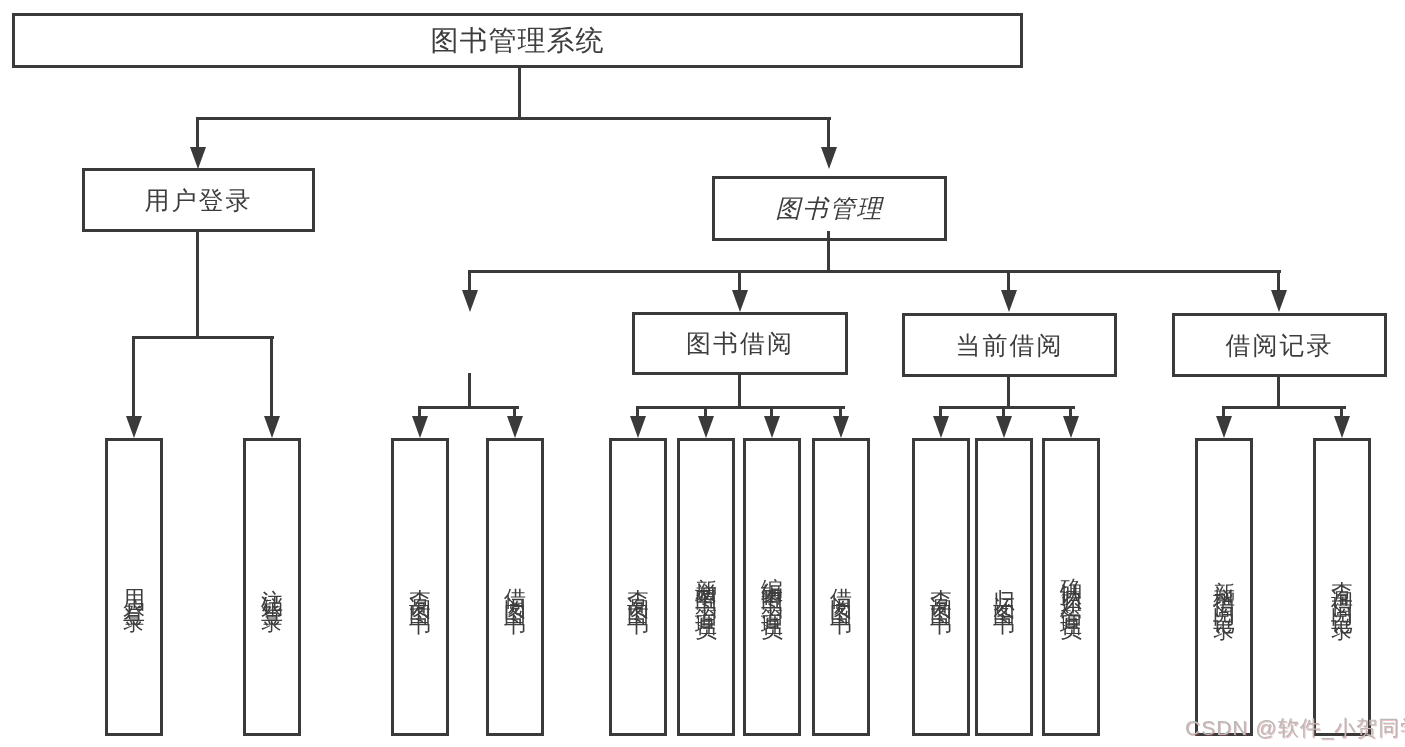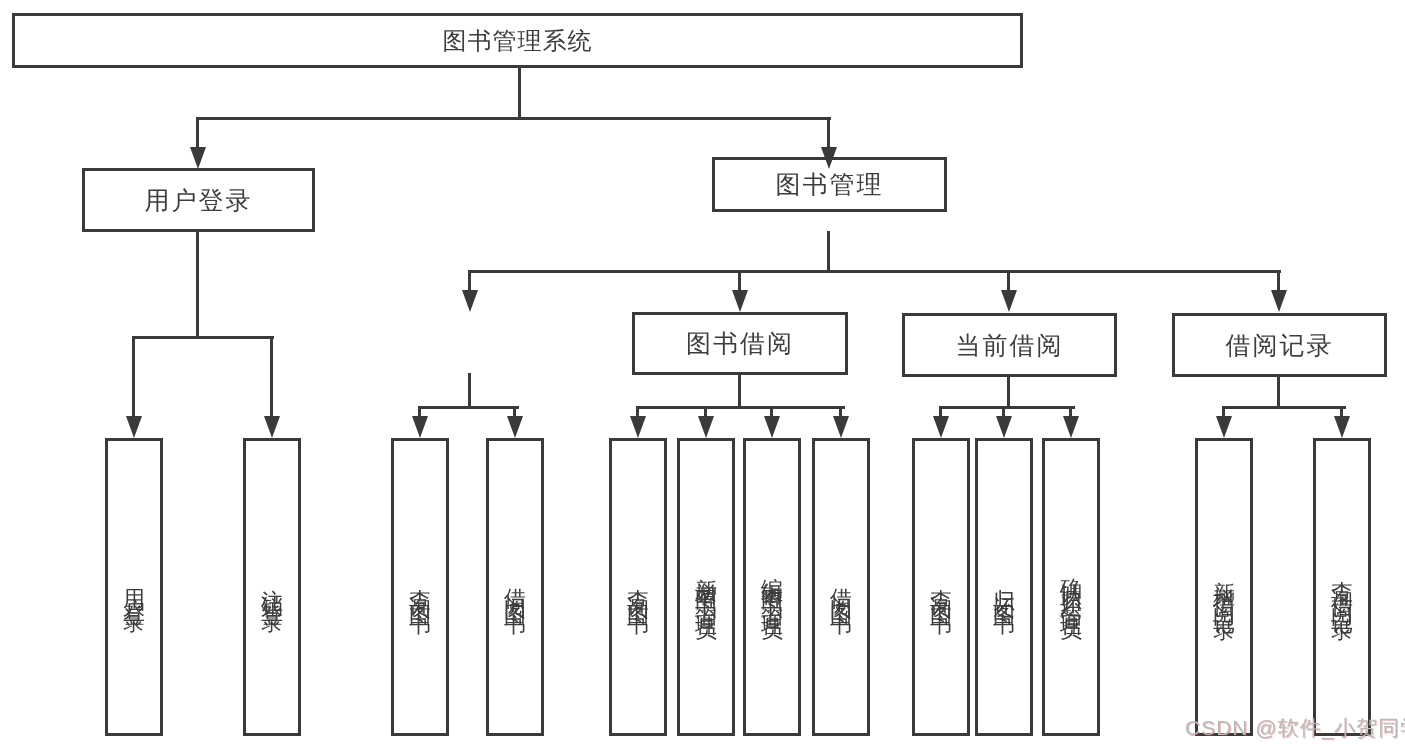--- a/index.html
+++ b/index.html
@@ -12,21 +12,21 @@
   }
   .box{
     position:absolute;
     border:3px solid #3a3a3a;
     background:#ffffff;
     box-sizing:border-box;
     display:flex;align-items:center;justify-content:center;
     color:#3d3d3d;
   }
   .hbox{font-size:25px;letter-spacing:2px;}
-  .rootbox{font-size:24px;letter-spacing:1px;}
+  .rootbox{font-size:28px;letter-spacing:1px;}
   .leaf{
     font-size:22px;
     writing-mode:vertical-rl;
     text-orientation:mixed;
     letter-spacing:8px;
     line-height:1;
   }
   .leaf.dense{letter-spacing:6px;}
   .vline,.hline{position:absolute;background:#3a3a3a;}
   .vline{width:3px;}
@@ -48,21 +48,21 @@
 </style>
 </head>
 <body>
 
 <div id="stage">
 
   <div class="box rootbox" style="left:12px;top:13px;width:1011px;height:55px;">图书管理系统</div>
 
   <div class="box hbox" style="left:82px;top:168px;width:233px;height:64px;">用户登录</div>
 
-  <div class="box hbox" style="left:712px;top:157px;width:235px;height:55px;">图书管理</div>
+  <div class="box hbox" style="left:712px;top:176px;width:235px;height:65px;font-style:italic;">图书管理</div>
 
 
   <div class="box hbox" style="left:632px;top:312px;width:216px;height:63px;">图书借阅</div>
 
   <div class="box hbox" style="left:902px;top:313px;width:215px;height:64px;">当前借阅</div>
 
   <div class="box hbox" style="left:1172px;top:313px;width:215px;height:64px;">借阅记录</div>
 
   <div class="box leaf" style="left:105px;top:438px;width:58px;height:298px;">用户登录</div>
 

